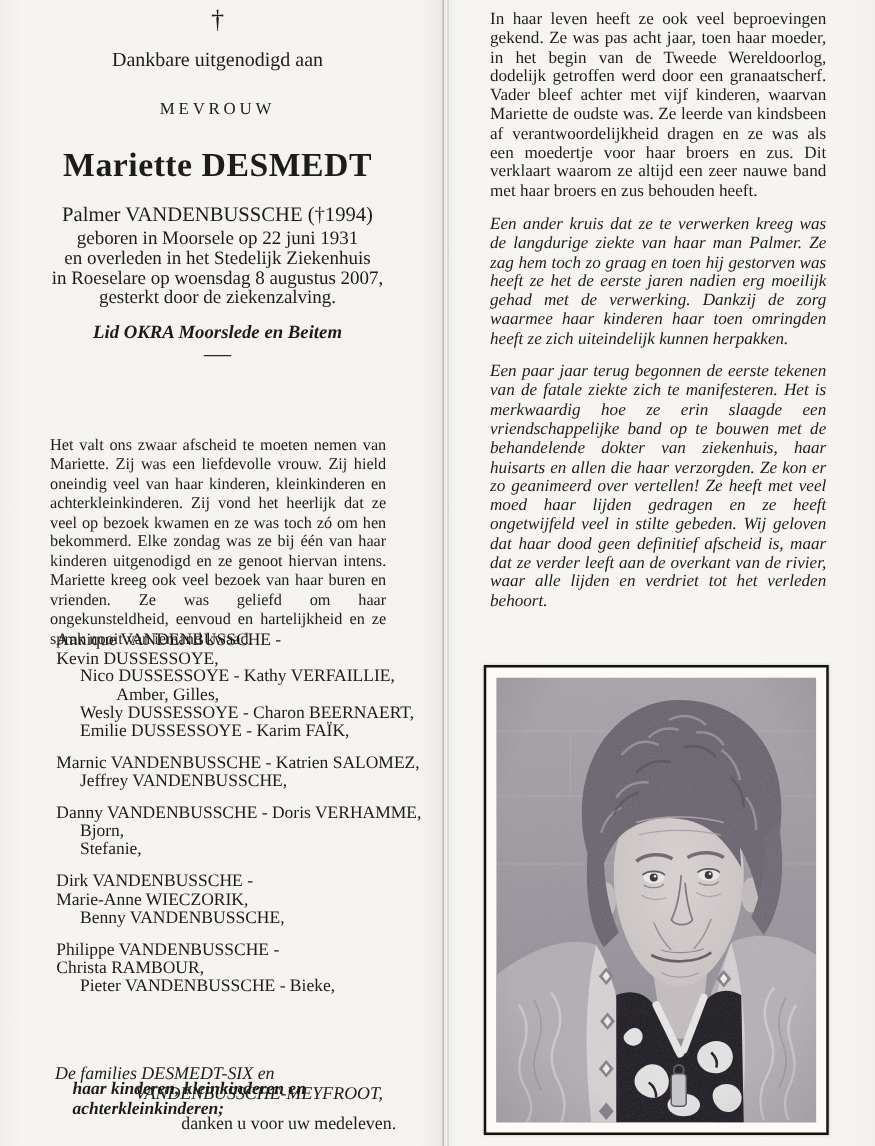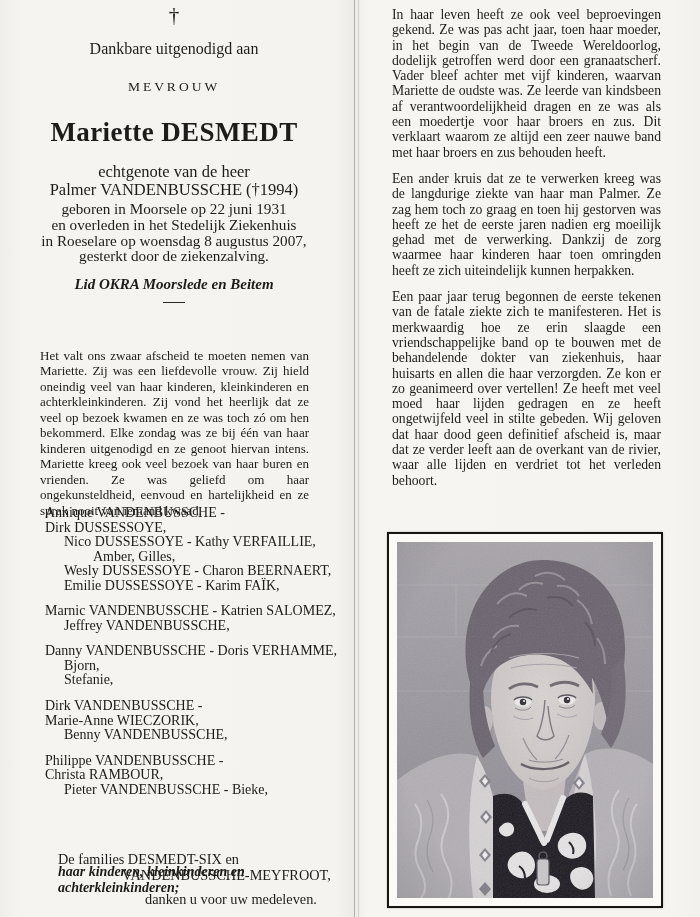--- a/index.html
+++ b/index.html
@@ -30,65 +30,64 @@
   .tribute{
     position:absolute;top:312px;left:40px;width:269px;
     font-size:13px;line-height:15.45px;text-align:justify;margin-top:36px;
   }
   .family{position:absolute;top:506px;left:45px;width:300px;font-size:14px;line-height:14.55px;}
   .family div{white-space:nowrap;}
   .family .indent-1{padding-left:19px;}
   .family .indent-2{padding-left:48px;}
   .family .gap{margin-top:11px;}
   .closing{position:absolute;top:864px;left:58px;font-size:14px;font-style:italic;font-weight:600;}
-  .families{position:absolute;top:852px;left:58px;font-size:14.3px;line-height:15.6px;}
+  .families{position:absolute;top:852px;left:44px;font-size:14.3px;line-height:15.6px;font-style:italic;}
   .families .line2{padding-left:64px;}
   .thanks{position:absolute;top:891px;left:145px;font-size:14.3px;}
 
   
   .rp{position:absolute;left:354px;top:0;width:278px;height:917px;}
   .rp-paras{position:absolute;top:7px;left:38px;width:269px;font-size:13.7px;line-height:15.3px;text-align:justify;}
-  .rp-paras .para + .para{margin-top:11px;}
+  .rp-paras .para + .para{margin-top:11px;font-style:italic;}
   .photo-frame{
     position:absolute;left:33px;top:532px;width:256px;height:356px;
     border:2px solid #16150f;padding:8px;background:#fbfaf7;
     box-shadow:0 0 2px rgba(0,0,0,0.25);
   }
   .photo-frame svg{display:block;}
 </style>
 </head>
 <body>
 
 <div class="scan">
 
   <div class="lp">
     <div class="lp-header">
       <div class="cross">†</div>
       <div class="intro">Dankbare uitgenodigd aan</div>
       <div class="salutation">MEVROUW</div>
       <div class="name">Mariette DESMEDT</div>
       <div class="spouse">
-        <div>echtgenote van de heer</div>
         <div>Palmer VANDENBUSSCHE (†1994)</div>
       </div>
       <div class="life">
           <div class="">geboren in Moorsele op 22 juni 1931</div>
           <div class="">en overleden in het Stedelijk Ziekenhuis</div>
           <div class="">in Roeselare op woensdag 8 augustus 2007,</div>
           <div class="">gesterkt door de ziekenzalving.</div>
         </div>
       <div class="membership">Lid OKRA Moorslede en Beitem</div>
       <div class="divider"></div>
     </div>
 
     <div class="tribute">Het valt ons zwaar afscheid te moeten nemen van Mariette. Zij was een liefdevolle vrouw. Zij hield oneindig veel van haar kinderen, kleinkinderen en achterkleinkinderen. Zij vond het heerlijk dat ze veel op bezoek kwamen en ze was toch zó om hen bekommerd. Elke zondag was ze bij één van haar kinderen uitgenodigd en ze genoot hiervan intens. Mariette kreeg ook veel bezoek van haar buren en vrienden. Ze was geliefd om haar ongekunsteldheid, eenvoud en hartelijkheid en ze sprak nooit van iemand kwaad.</div>
 
     <div class="family">
         <div class="indent-0">Annique VANDENBUSSCHE -</div>
-        <div class="indent-0">Dirk DUSSESSOYE,</div>
+        <div class="indent-0">Kevin DUSSESSOYE,</div>
         <div class="indent-1">Nico DUSSESSOYE - Kathy VERFAILLIE,</div>
         <div class="indent-2">Amber, Gilles,</div>
         <div class="indent-1">Wesly DUSSESSOYE - Charon BEERNAERT,</div>
         <div class="indent-1">Emilie DUSSESSOYE - Karim FAÏK,</div>
         <div class="indent-0 gap">Marnic VANDENBUSSCHE - Katrien SALOMEZ,</div>
         <div class="indent-1">Jeffrey VANDENBUSSCHE,</div>
         <div class="indent-0 gap">Danny VANDENBUSSCHE - Doris VERHAMME,</div>
         <div class="indent-1">Bjorn,</div>
         <div class="indent-1">Stefanie,</div>
         <div class="indent-0 gap">Dirk VANDENBUSSCHE -</div>

